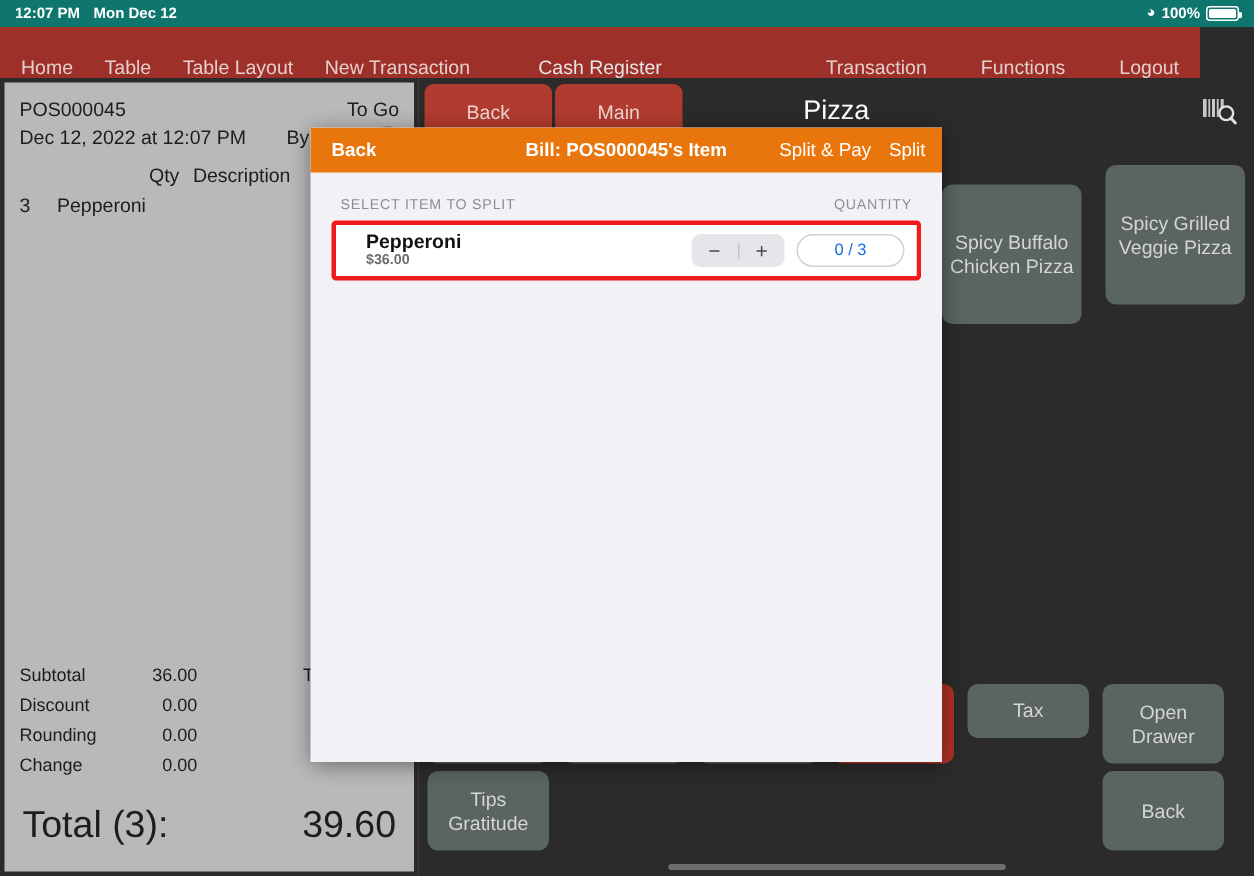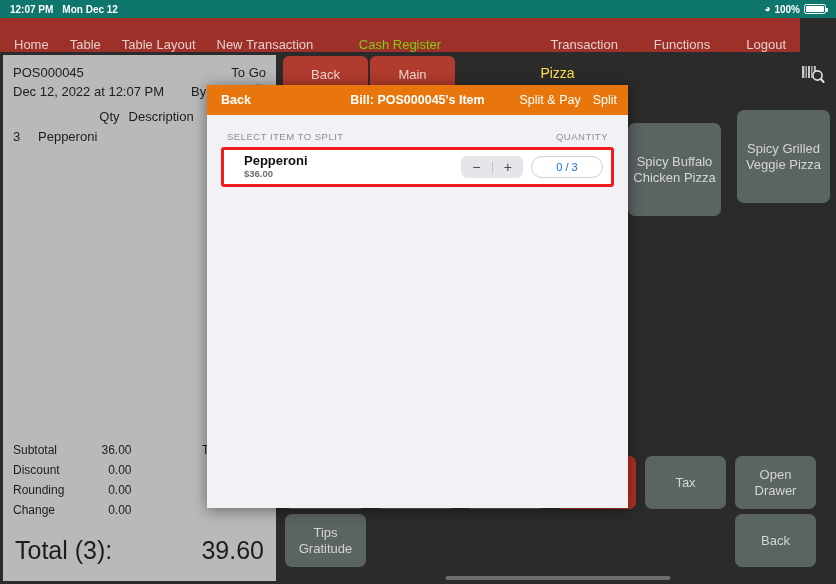--- a/index.html
+++ b/index.html
@@ -34,21 +34,21 @@
 
   
   .topnav {
     position: absolute; top: 18px; left: 0; width: 800px; height: 34px;
     background: #9d3028; color: #e4cfcd;
     display: flex; align-items: flex-end; font-size: 13px;
   }
   .nav-left { display: flex; gap: 21px; padding-left: 14px; }
   .nav-center {
     position: absolute; left: 0; right: 0; text-align: center;
-    color: #84cc16; font-size: 13px; pointer-events: none;
+    color: #e5e5e5; font-size: 13px; pointer-events: none;
   }
   .nav-right { position: absolute; right: 14px; display: flex; gap: 36px; }
   .nav-item { cursor: pointer; white-space: nowrap; }
 
   
   .receipt {
     position: absolute; left: 0; top: 52px; width: 279px; height: 532px;
     background: #b9b9b9; border: 3px solid #2b2b2b;
     display: flex; flex-direction: column;
     color: #1d1d1d;
@@ -85,21 +85,21 @@
     position: absolute; top: 4px; height: 37px; width: 85px;
     background: #b13b2e; color: #f0d5d1; border-radius: 6px 6px 0 0;
     display: flex; align-items: center; justify-content: center; font-size: 13px;
     cursor: pointer;
   }
   .tab.tab-back { left: 4px; }
   .tab.tab-main { left: 91px; }
   .menu-title {
     position: absolute; top: 0; left: 0; right: 0; height: 42px;
     display: flex; align-items: center; justify-content: center;
-    color: #fde047; font-size: 14px;
+    color: #ffffff; font-size: 18px;
   }
   .scan-icon { position: absolute; right: 10px; top: 11px; width: 26px; height: 22px; cursor: pointer; }
 
   .tiles { position: absolute; top: 46px; left: 6px; right: 6px; }
   .tile {
     position: absolute; width: 93px; height: 93px;
     background: #5a6463; border-radius: 7px;
     color: #d5d5d5; font-size: 13px; line-height: 16px;
     display: flex; align-items: center; justify-content: center; text-align: center;
     padding: 4px; cursor: pointer;
@@ -290,21 +290,21 @@
     <div class="tiles">
       <div class="tile" style="left:343px; top:12px;margin-top:13px;">Spicy Buffalo Chicken Pizza</div>
       <div class="tile" style="left:452px; top:12px;">Spicy Grilled Veggie Pizza</div>
     </div>
 
     <div class="actions">
       <div class="abtn" style="left:0px; top:2px; width:81px; height:53px;"></div>
       <div class="abtn" style="left:90px; top:2px; width:81px; height:53px;"></div>
       <div class="abtn" style="left:180px; top:2px; width:81px; height:53px;"></div>
       <div class="abtn red" style="left:270px; top:2px; width:81px; height:53px;">er</div>
-      <div class="abtn" style="left:360px; top:2px; width:81px; height:53px;">Tax</div>
+      <div class="abtn" style="left:360px; top:2px; width:81px; height:36px;">Tax</div>
       <div class="abtn" style="left:450px; top:2px; width:81px; height:53px;">Open Drawer</div>
       <div class="abtn" style="left:0px; top:60px; width:81px; height:53px;">Tips Gratitude</div>
       <div class="abtn" style="left:450px; top:60px; width:81px; height:53px;">Back</div>
     </div>
 
     <div class="homebar"></div>
   </div>
 
   <div class="modal">
     <div class="modal-head">

